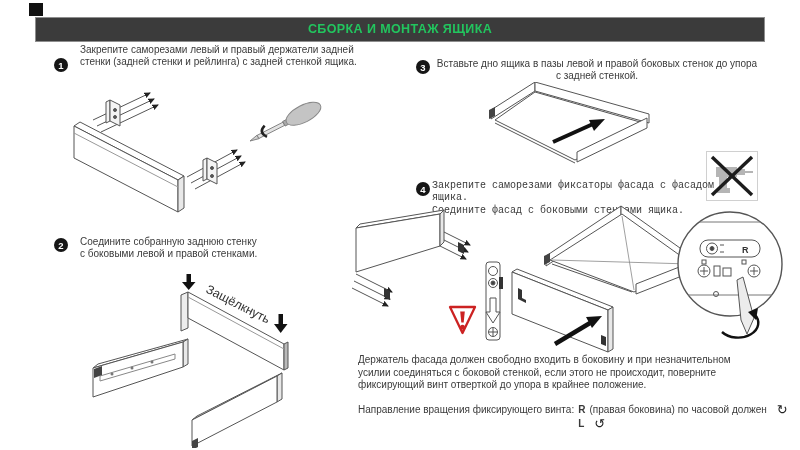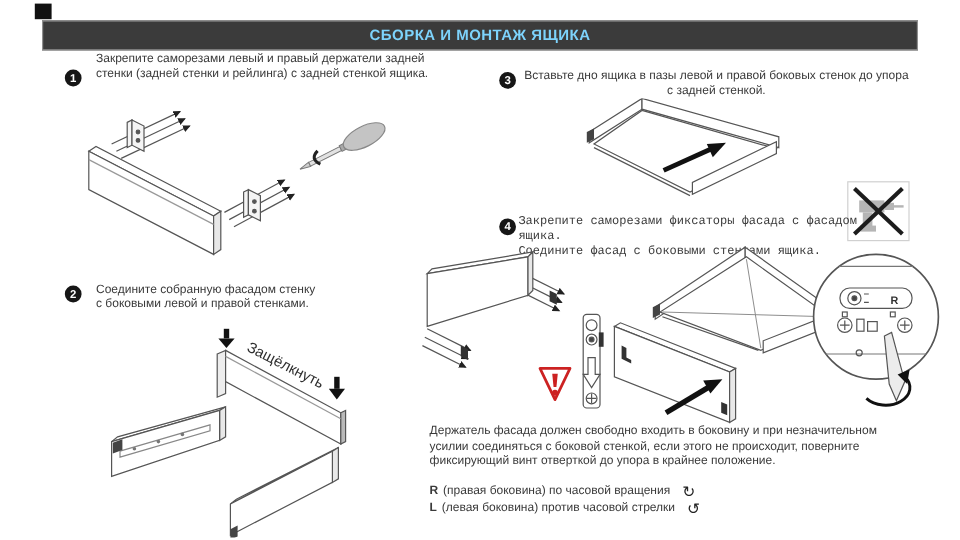--- a/index.html
+++ b/index.html
@@ -3,21 +3,21 @@
 <meta charset="utf-8">
 <style>
   html,body{margin:0;padding:0;}
   body{
     width:800px;height:450px;background:#ffffff;position:relative;overflow:hidden;
     font-family:"Liberation Sans",sans-serif;color:#3a3a3a;
   }
   .abs{position:absolute;}
   .hbar{
     left:35px;top:17px;width:730px;height:25px;box-sizing:border-box;
-    background:#3b3b3b;border:1px solid #8e8e8e;color:#7dd3fc;
+    background:#3b3b3b;border:1px solid #8e8e8e;color:#22c55e;
     font-size:12.5px;font-weight:bold;letter-spacing:.4px;
     text-align:center;line-height:23px;
   }
   .badge{
     width:14px;height:14px;border-radius:50%;background:#161616;color:#fff;
     font-size:9.5px;font-weight:bold;text-align:center;line-height:15px;
   }
   .stext{font-size:10px;line-height:12.4px;white-space:pre-line;}
   .note{font-size:10px;line-height:12.6px;white-space:pre-line;}
   .dir{font-size:10px;line-height:13px;display:flex;gap:4px;}
@@ -87,21 +87,21 @@
   <g transform="translate(190,55) rotate(-27)">
     <polygon points="0,0 9,-2 9,2" fill="#cfcfcf" stroke="#777" stroke-width="0.8"></polygon>
     <rect x="9" y="-1.8" width="29" height="3.6" fill="#e2e2e2" stroke="#777" stroke-width="0.8"></rect>
     <rect x="38" y="-2.6" width="6" height="5.2" fill="#a9a9a9" stroke="#777" stroke-width="0.8"></rect>
     <ellipse cx="60" cy="0" rx="19" ry="8.5" fill="#c4c4c4" stroke="#888" stroke-width="1"></ellipse>
     <path d="M20,-7 q-9,3 -3,11" stroke="#222" stroke-width="2.6" fill="none"></path>
   </g>
 </svg>
 
 <div class="abs badge" style="left:54px;top:238px;"><span>2</span></div>
-<div class="abs stext" style="left:80px;top:236px;width:240px;">Соедините собранную фасадом стенку
+<div class="abs stext" style="left:80px;top:236px;width:240px;">Соедините собранную заднюю стенку
 с боковыми левой и правой стенками.</div>
 
 <svg class="abs" style="left:60px;top:266px;" width="295" height="182" viewBox="0 0 295 182">
 
   <text transform="translate(145,26) rotate(27)" font-size="12.5" fill="#2f2f2f">Защёлкнуть</text>
 
   <g fill="#111">
     <rect x="126.5" y="8" width="4.5" height="8"></rect>
     <polygon points="122,16 135.5,16 128.7,24"></polygon>
     <rect x="218.5" y="48" width="4.5" height="10"></rect>
@@ -265,25 +265,25 @@
     <line x1="205" y1="142" x2="240" y2="121" stroke="#111" stroke-width="4.5"></line>
     <polygon points="252,114 236,115 242,126" fill="#111"></polygon>
   </g>
 </svg>
 
 <div class="abs note" style="left:358px;top:354px;width:410px;">Держатель фасада должен свободно входить в боковину и при  незначительном
 усилии соединяться с боковой стенкой, если этого  не происходит, поверните
 фиксирующий винт отверткой до упора  в крайнее положение.</div>
 
 <div class="abs dir" style="left:358px;top:403px;width:436px;">
+  <span>Направление вращения фиксирующего винта:</span>
   <div class="rows">
     <div class="row">
       <b>R</b>
-      <span>(правая боковина) по часовой вращения</span>
+      <span>(правая боковина) по часовой должен</span>
       <span class="roticon">↻</span>
     </div>
     <div class="row">
       <b>L</b>
-      <span>(левая боковина) против часовой стрелки</span>
       <span class="roticon">↺</span>
     </div>
   </div>
 </div>
 
 </body></html>

